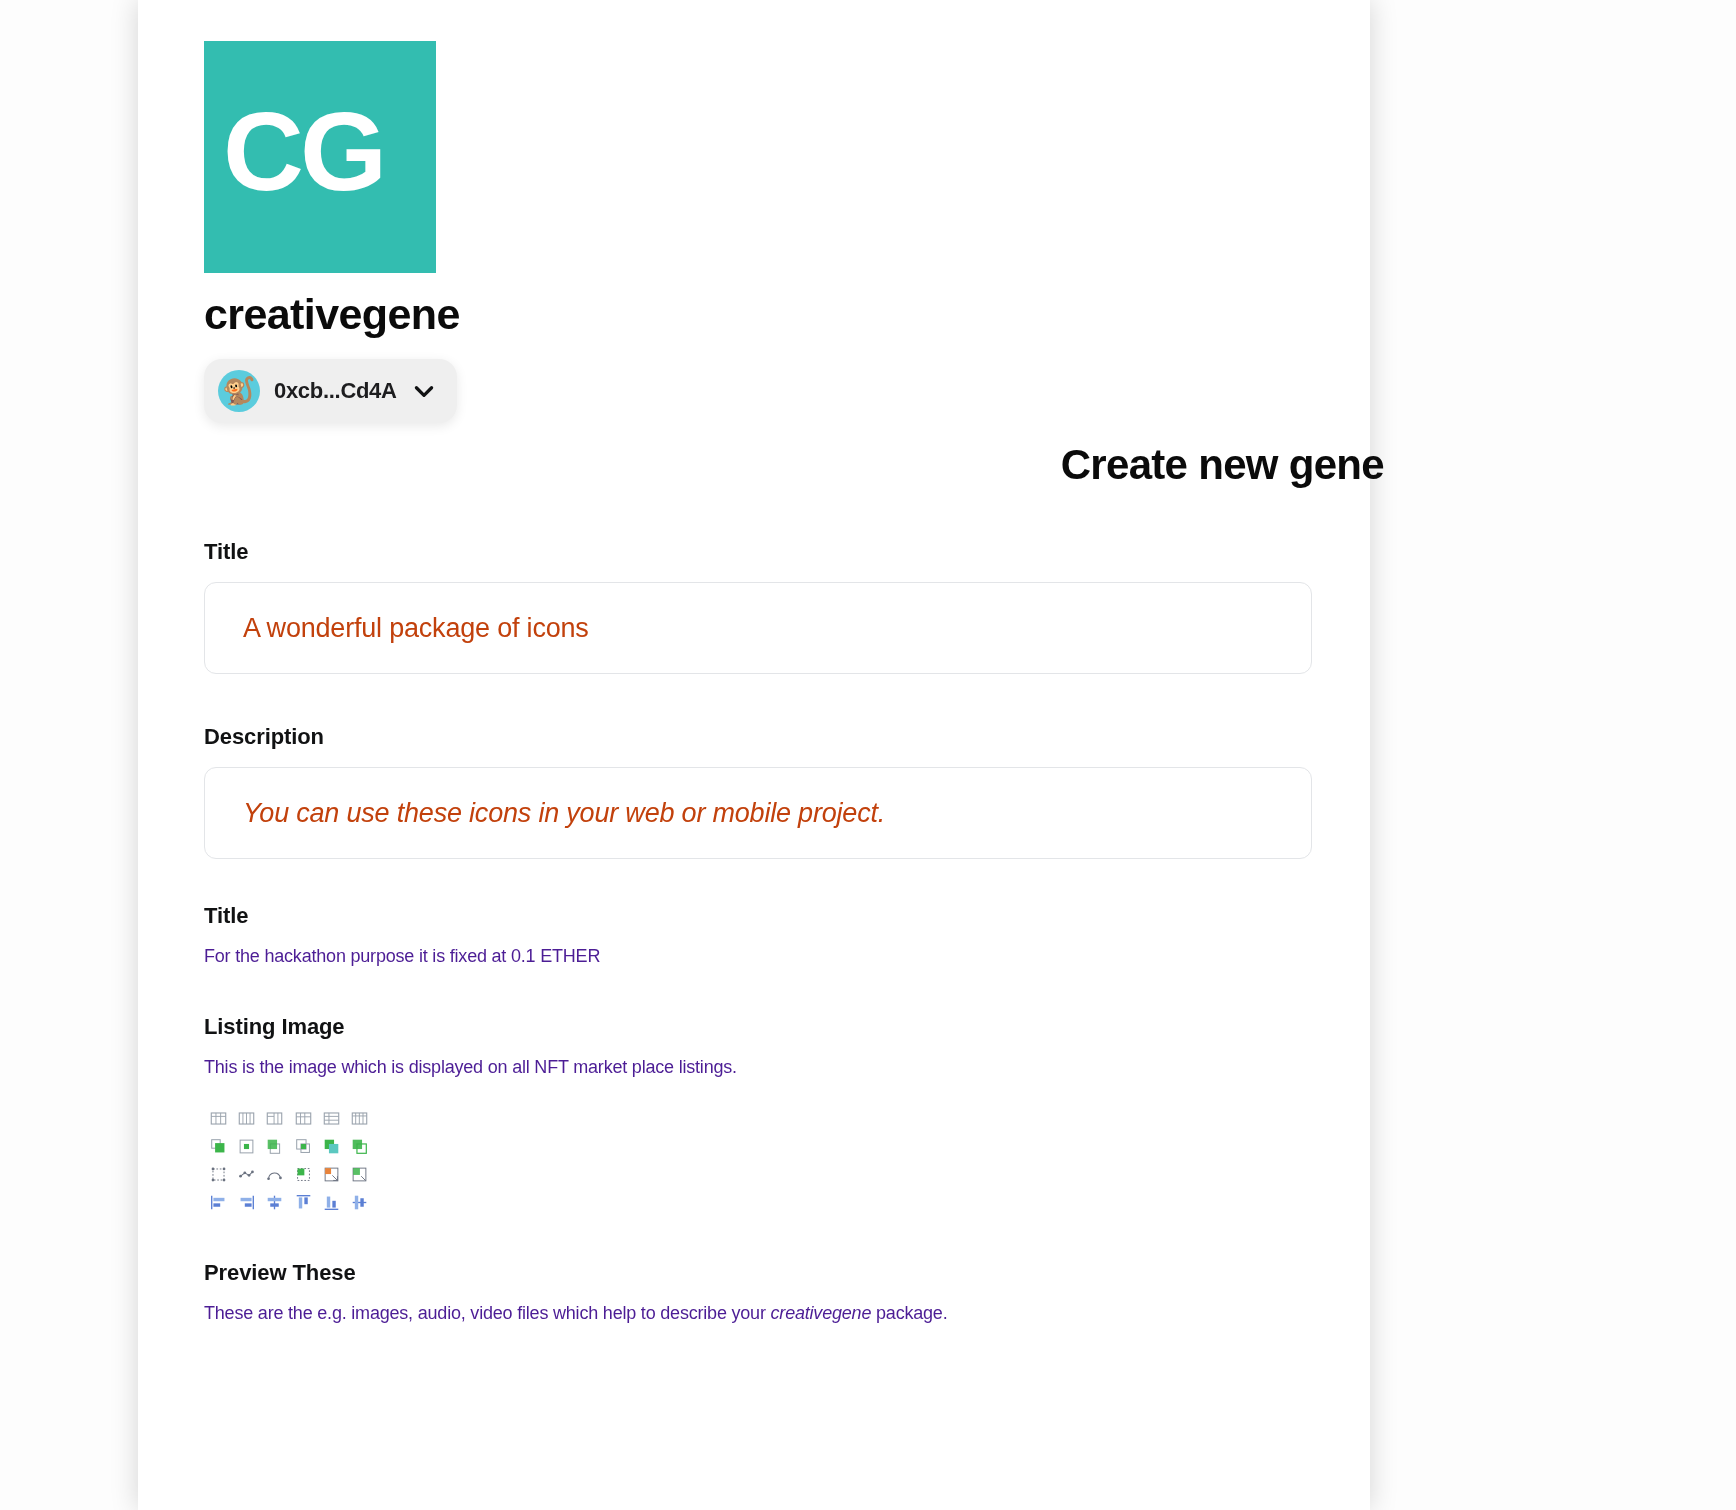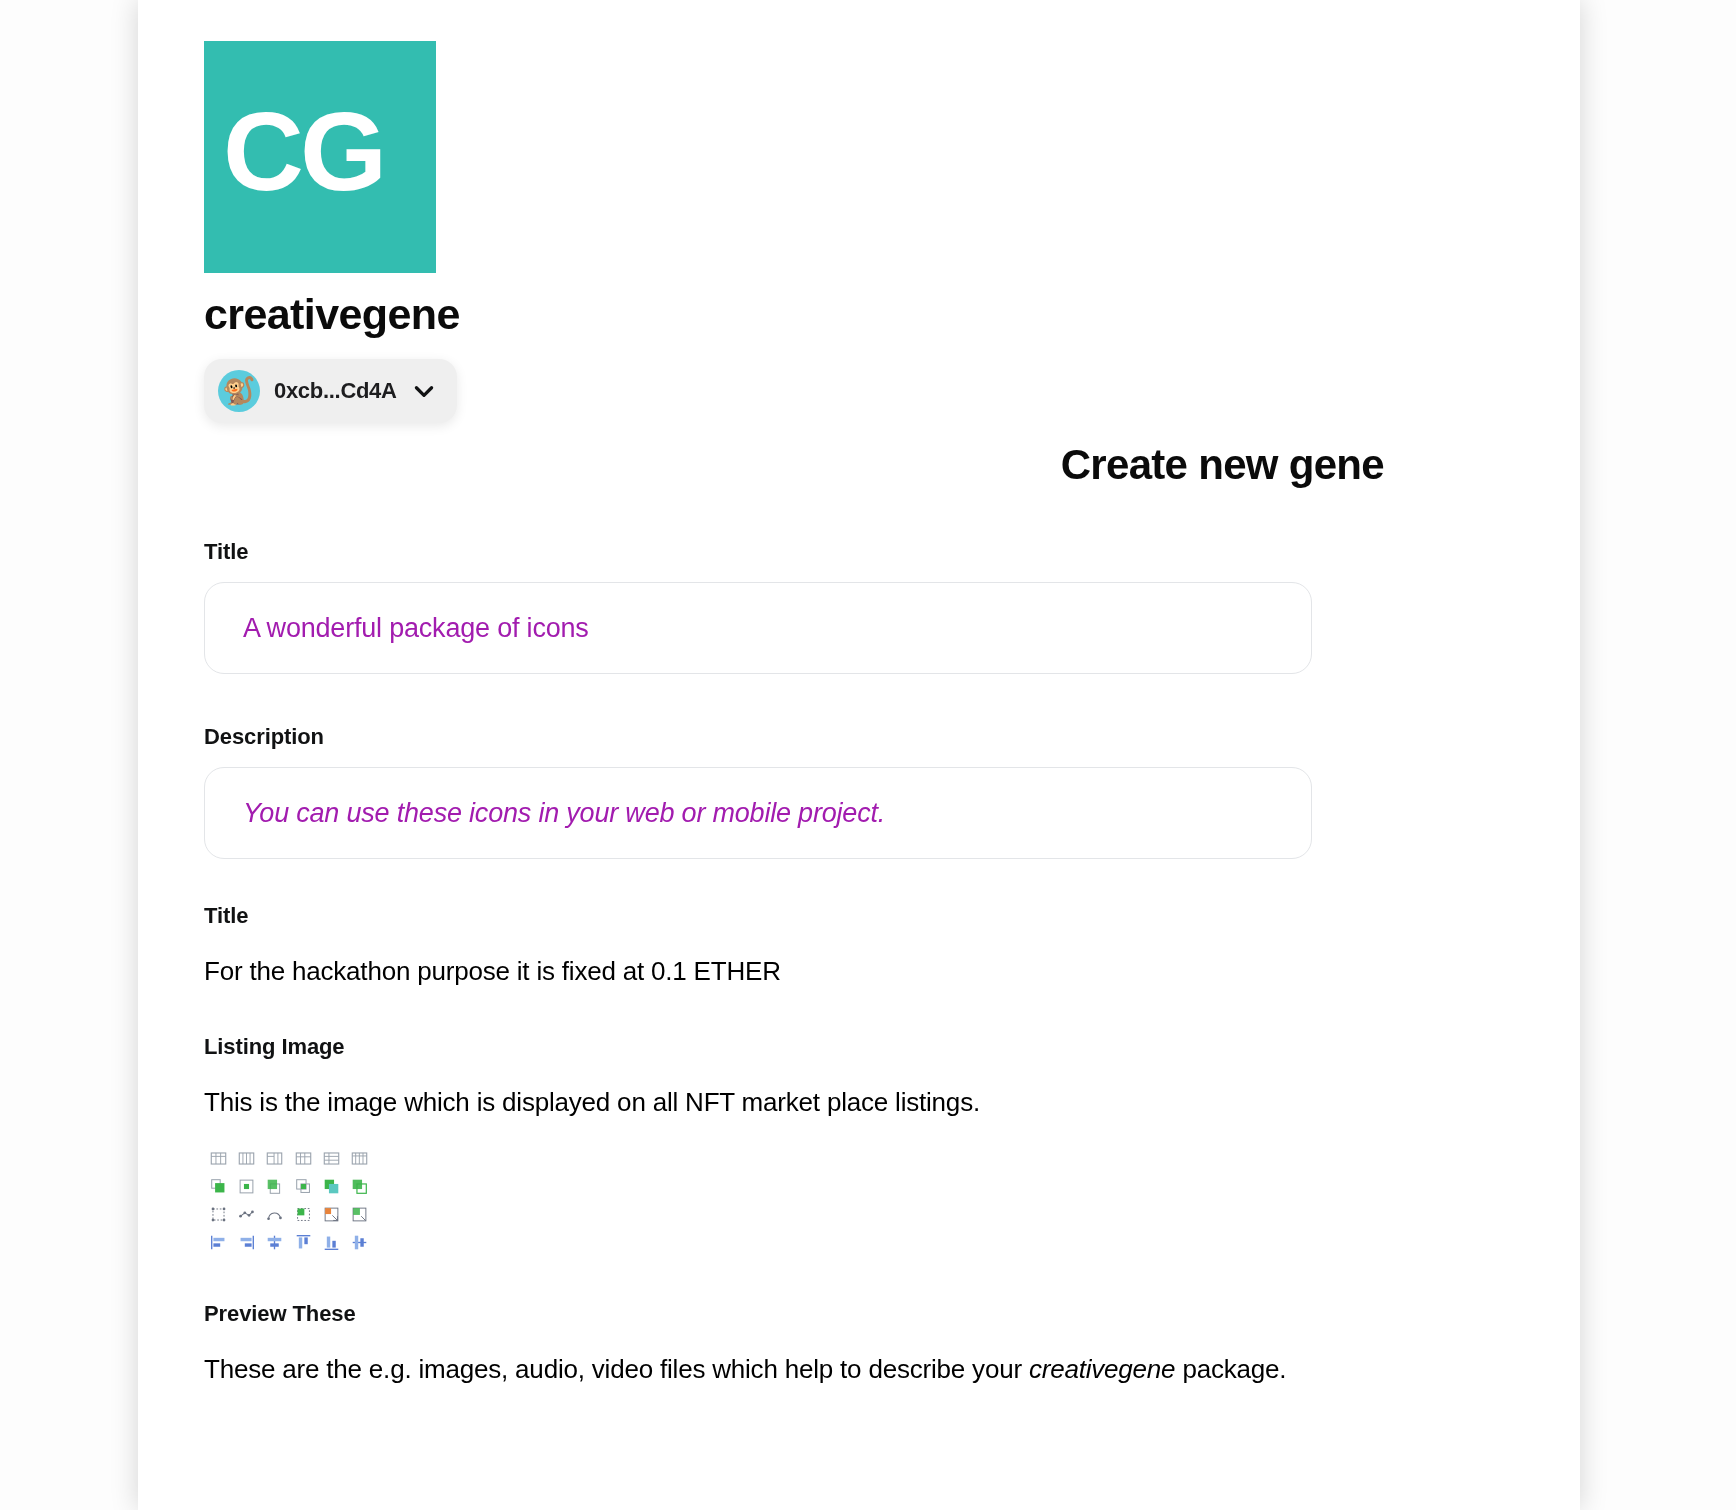--- a/index.html
+++ b/index.html
@@ -18,21 +18,21 @@
   
   .page-backdrop {
     position: absolute;
     inset: 0;
     background: #fdfdfd;
   }
   .content-card {
     position: absolute;
     left: 138px;
     top: 0;
-    width: 1442px;
+    width: 1232px;
     height: 1510px;
     background: #ffffff;
     box-shadow: 0 0 26px rgba(0,0,0,0.17);
   }
 
   .inner {
     position: absolute;
     left: 66px;
     top: 0;
     width: 1180px;
@@ -111,43 +111,43 @@
     font-size: 22px;
     font-weight: 700;
     color: #111213;
     letter-spacing: -0.1px;
   }
   .text-control {
     margin-top: 17px;
     width: 1108px;
     box-sizing: border-box;
     border: 1px solid #e3e5e8;
-    border-radius: 20px;
+    border-radius: 12px;
     background: #ffffff;
-    color: #a21caf;
+    color: #c2410c;
     font-family: "Liberation Sans", sans-serif;
     font-size: 27px;
     letter-spacing: -0.2px;
     padding: 0 38px;
   }
   .text-control.title-input { height: 92px; line-height: 92px; }
   .text-control.desc-input  { height: 92px; line-height: 92px; font-style: italic; }
 
   
   .section { margin-top: 44px; }
   .section-title {
     font-size: 22px;
     font-weight: 700;
     color: #111213;
     letter-spacing: -0.1px;
   }
   .section-body {
-    margin-top: 24px;
-    font-size: 26px;
-    color: #000000;
+    margin-top: 15px;
+    font-size: 18px;
+    color: #4c1d95;
     letter-spacing: -0.2px;
     line-height: 1.42;
     max-width: 1120px;
   }
   .section-body em { font-style: italic; }
 
   
   .icon-sheet {
     margin-top: 24px;
     width: 170px;

